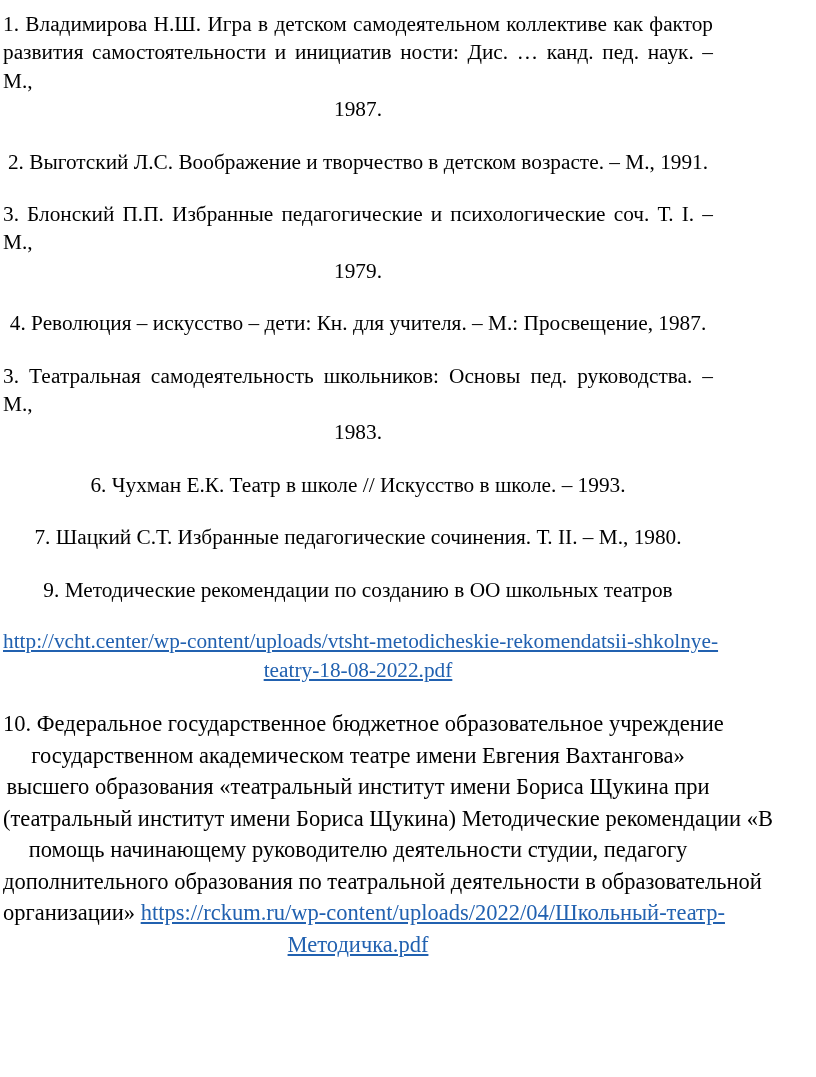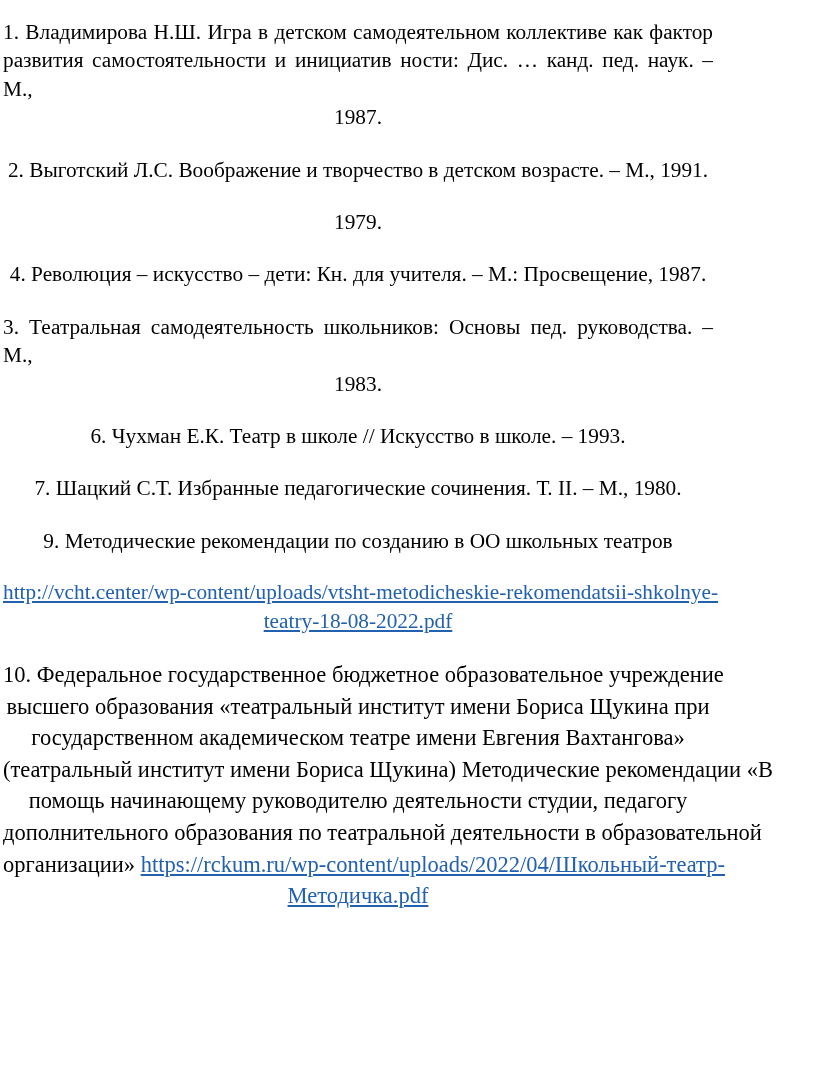--- a/index.html
+++ b/index.html
@@ -9,21 +9,21 @@
   }
   body {
     width: 816px;
     height: 1077px;
     overflow: hidden;
   }
   .page {
     box-sizing: border-box;
     width: 716px;
     height: 1077px;
-    padding: 18px 3px 0 3px;
+    padding: 10px 3px 0 3px;
     font-family: "Liberation Serif", "DejaVu Serif", serif;
     font-size: 21.3px;
     line-height: 28.4px;
     color: #000000;
   }
   .ref {
     margin: 0 0 24px 0;
   }
   .ref.tight {
     margin-bottom: 23px;
@@ -59,20 +59,21 @@
   <div>
       <p class="ref justify">
         <span class="line jfull"><span>1. Владимирова Н.Ш. Игра в детском самодеятельном коллективе как фактор</span></span>
         <span class="line jfull"><span>развития самостоятельности и инициатив ности: Дис. … канд. пед. наук. – М.,</span></span>
         <span class="line"><span>1987.</span></span>
       </p>
       <p class="ref">
         <span class="line nowrap"><span>2. Выготский Л.С. Воображение и творчество в детском возрасте. – М., 1991.</span></span>
       </p>
       <p class="ref justify">
+        <span class="line jfull"><span>3. Блонский П.П. Избранные педагогические и психологические соч. Т. I. – М.,</span></span>
         <span class="line"><span>1979.</span></span>
       </p>
       <p class="ref">
         <span class="line nowrap"><span>4. Революция – искусство – дети: Кн. для учителя. – М.: Просвещение, 1987.</span></span>
       </p>
       <p class="ref justify">
         <span class="line jfull"><span>3. Театральная самодеятельность школьников: Основы пед. руководства. – М.,</span></span>
         <span class="line"><span>1983.</span></span>
       </p>
       <p class="ref">
@@ -83,22 +84,22 @@
       </p>
       <p class="ref tight">
         <span class="line nowrap"><span>9. Методические рекомендации по созданию в ОО школьных театров</span></span>
       </p>
       <p class="ref">
         <span class="line nowrap"><a class="ref-link" href="#">http://vcht.center/wp-content/uploads/vtsht-metodicheskie-rekomendatsii-shkolnye-</a></span>
         <span class="line nowrap"><a class="ref-link" href="#">teatry-18-08-2022.pdf</a></span>
       </p>
       <p class="ref large">
         <span class="line nowrap"><span>10. Федеральное государственное бюджетное образовательное учреждение</span></span>
+        <span class="line nowrap"><span>государственном академическом театре имени Евгения Вахтангова»</span></span>
         <span class="line nowrap"><span>высшего образования «театральный институт имени Бориса Щукина при</span></span>
-        <span class="line nowrap"><span>государственном академическом театре имени Евгения Вахтангова»</span></span>
         <span class="line nowrap"><span>(театральный институт имени Бориса Щукина) Методические рекомендации «В</span></span>
         <span class="line nowrap"><span>помощь начинающему руководителю деятельности студии, педагогу</span></span>
         <span class="line nowrap"><span>дополнительного образования по театральной деятельности в образовательной</span></span>
         <span class="line nowrap"><span>организации» </span><a class="ref-link" href="#">https://rckum.ru/wp-content/uploads/2022/04/Школьный-театр-</a></span>
         <span class="line nowrap"><a class="ref-link" href="#">Методичка.pdf</a></span>
       </p>
     </div>
 </div>
 
 </body></html>

